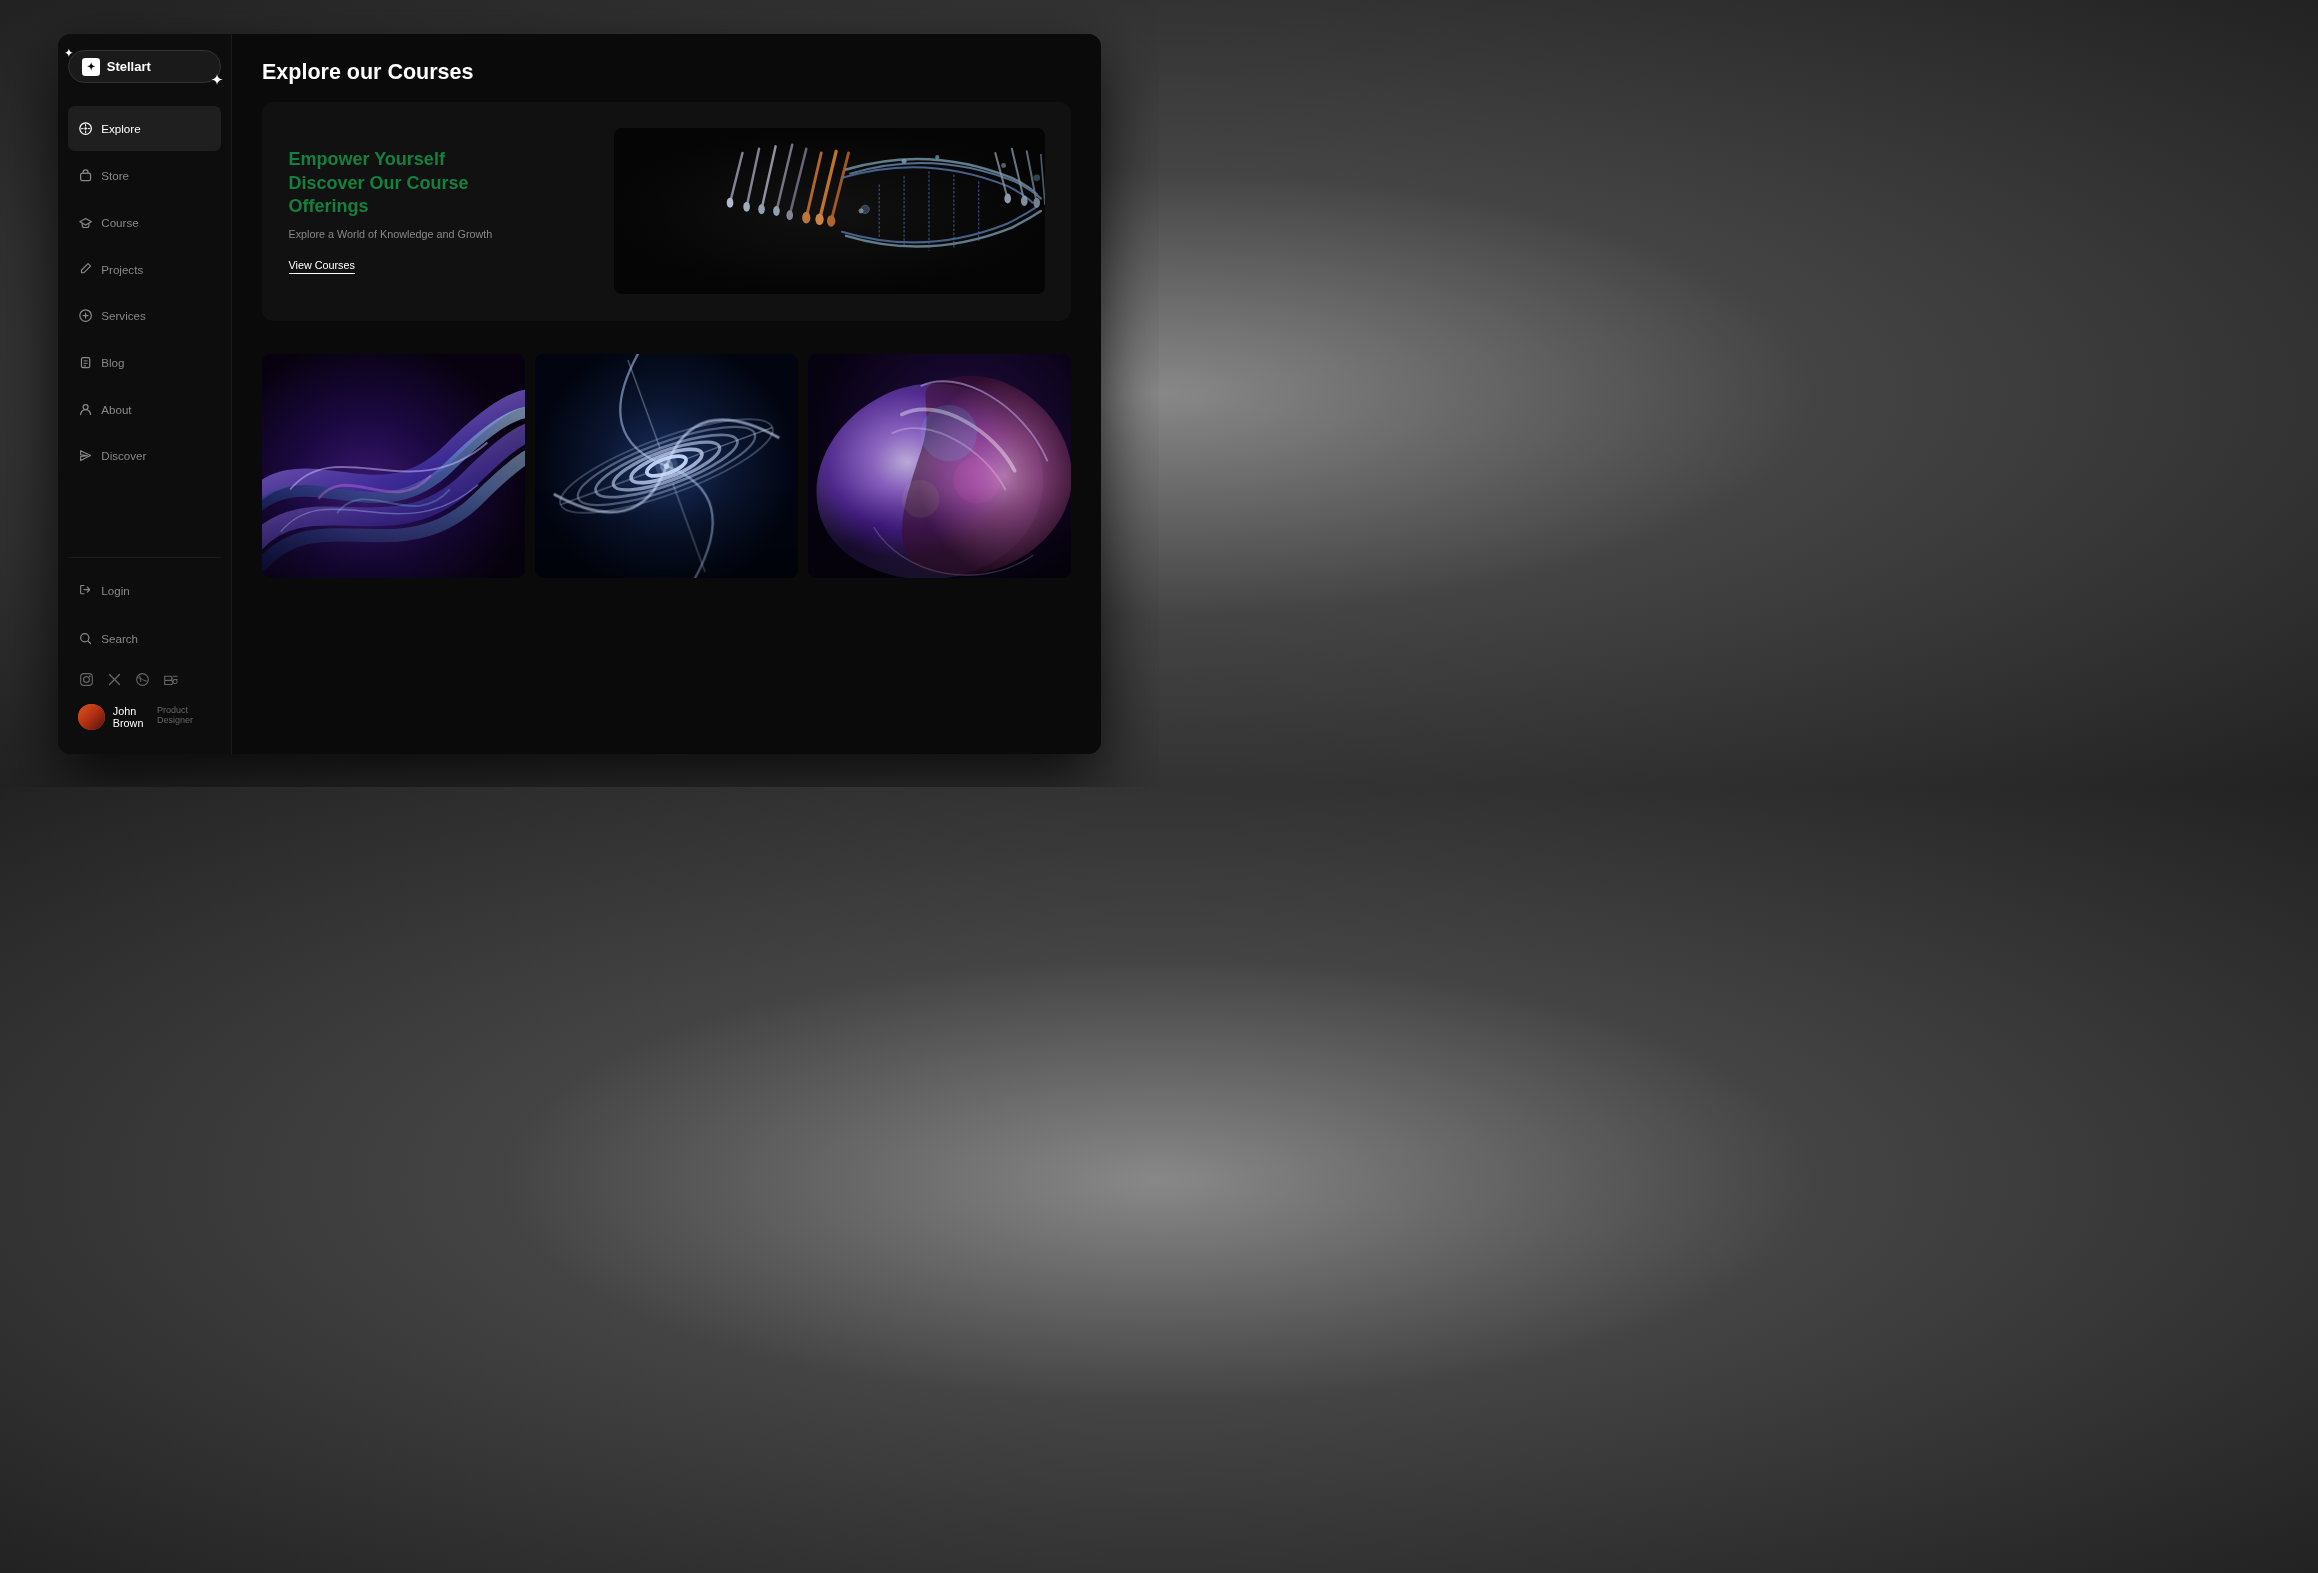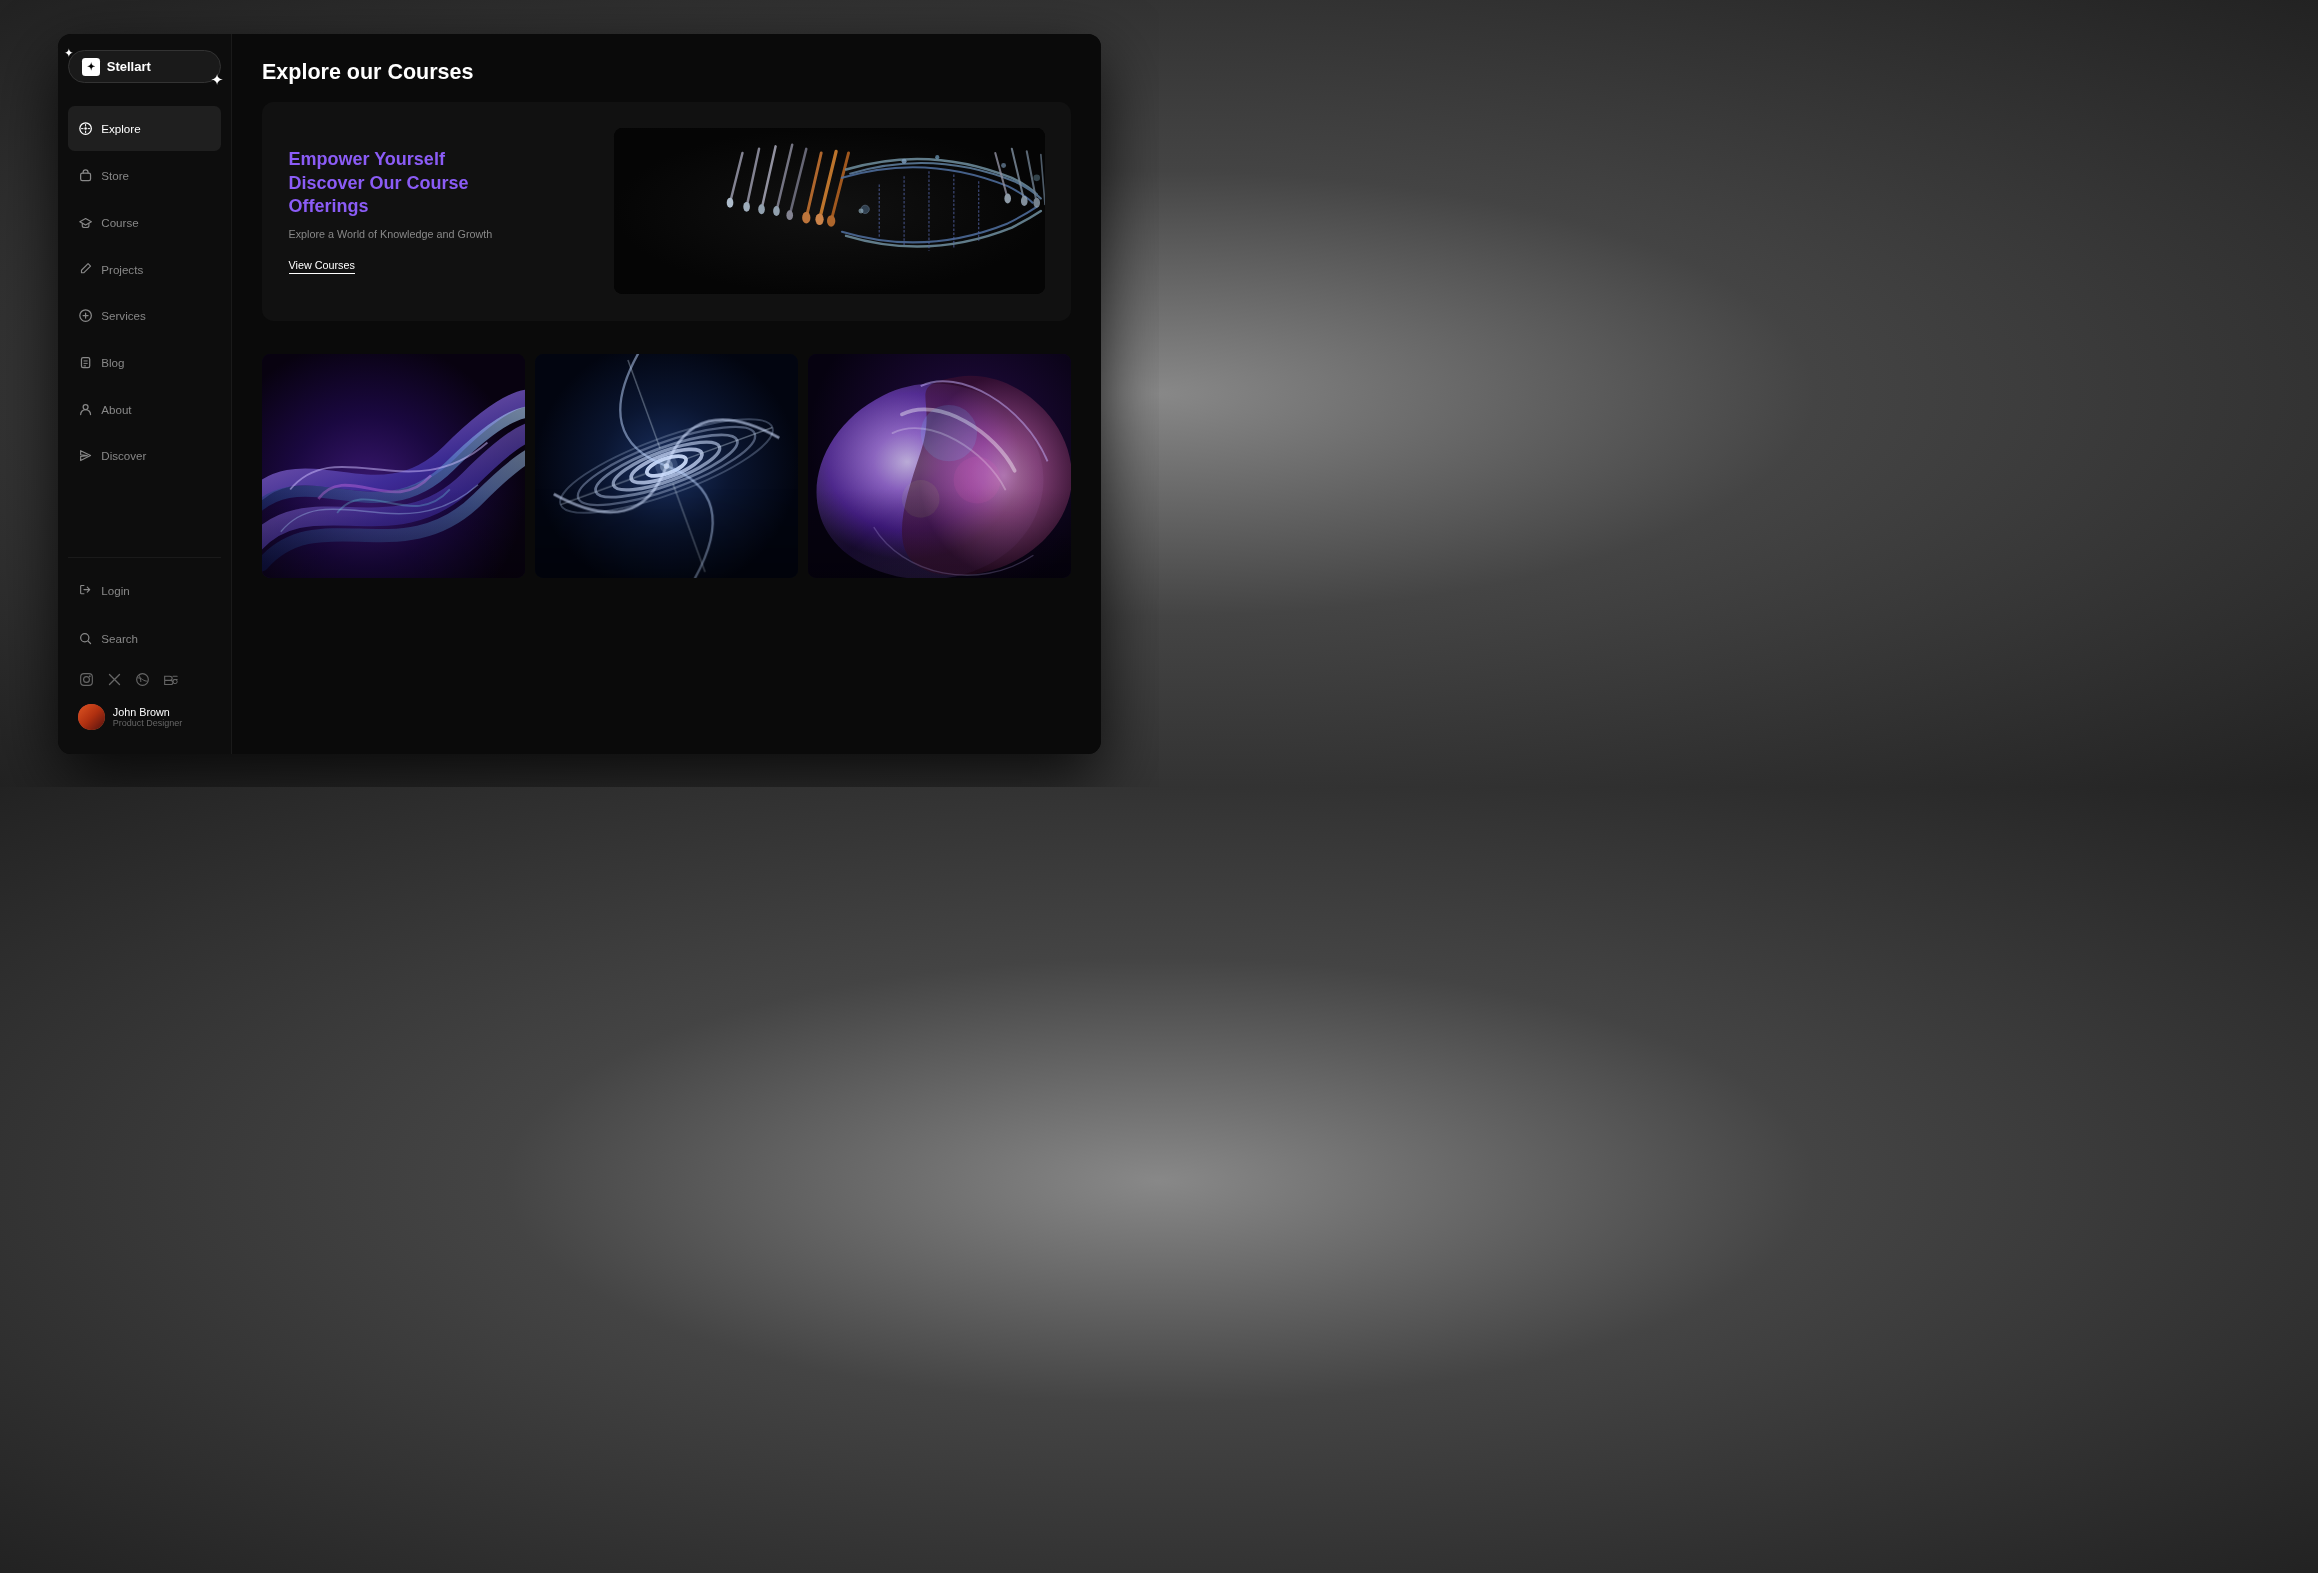--- a/index.html
+++ b/index.html
@@ -160,21 +160,21 @@
       justify-content: center;
     }
 
     .avatar-inner {
       width: 100%;
       height: 100%;
       background: linear-gradient(135deg, #e05522 0%, #b03010 50%, #501010 100%);
       border-radius: 50%;
     }
 
-    .user-info { display: flex; flex-direction: column; }
+    .user-info { display: flex; flex-direction: row; }
     .user-name { color: #fff; font-size: 10.8px; font-weight: 500; }
     .user-role { color: #666; font-size: 9px; }
 
     
     .main-content {
       flex: 1;
       background: #0a0a0a;
       overflow-y: auto;
       padding: 26.5px 30px;
     }
@@ -196,21 +196,21 @@
       justify-content: space-between;
       margin-bottom: 33px;
       min-height: 182px;
       overflow: hidden;
       position: relative;
     }
 
     .hero-text { max-width: 215px; }
 
     .hero-title {
-      color: #8b5cf6;
+      color: #15803d;
       font-size: 18px;
       font-weight: 700;
       line-height: 1.3;
       margin-bottom: 10px;
     }
 
     .hero-subtitle {
       color: #888;
       font-size: 10.8px;
       margin-bottom: 17px;

